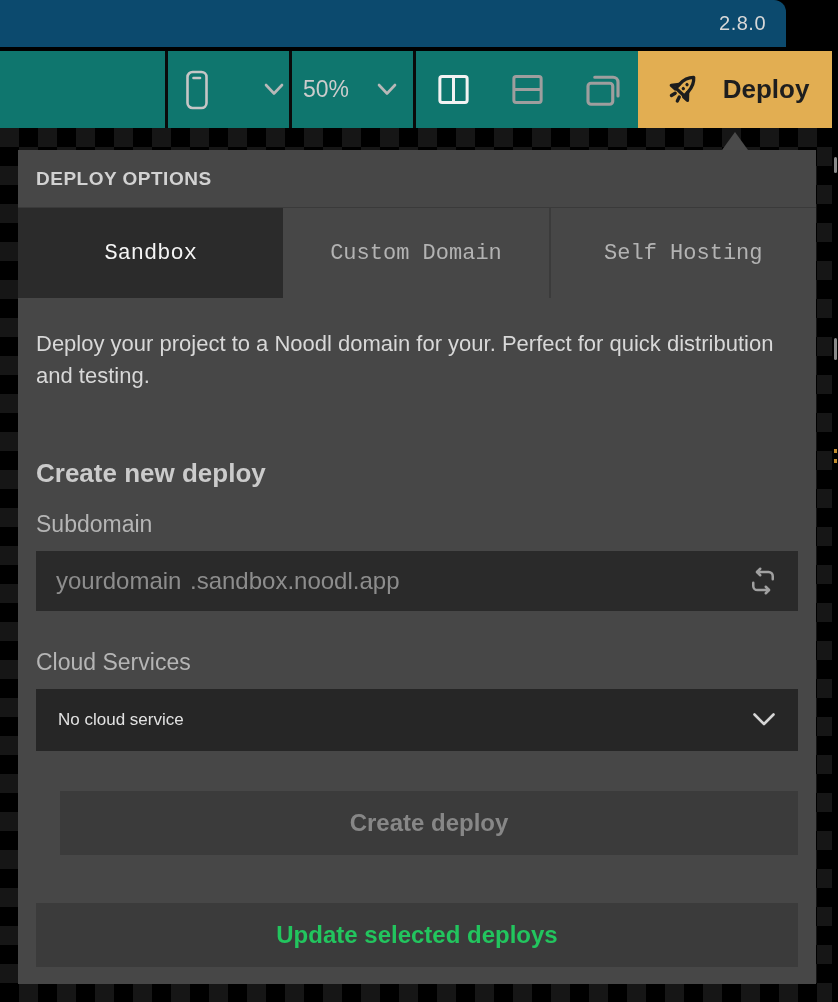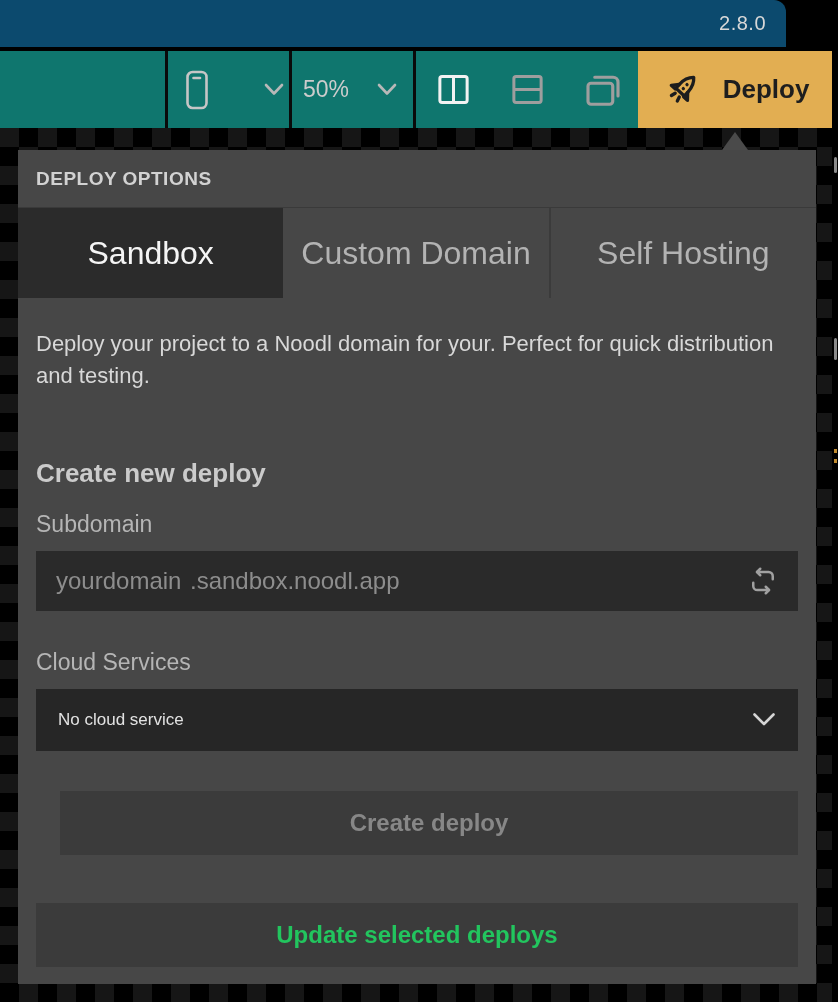--- a/index.html
+++ b/index.html
@@ -47,21 +47,21 @@
                  border-left:13px solid transparent; border-right:13px solid transparent;
                  border-bottom:18px solid #4a4a4a; }
   .popup { position:absolute; left:18px; top:150px; width:798px; height:834px;
            background:#474747; }
   .popup-header { height:58px; display:flex; align-items:center; padding:16px 18px;
                   border-bottom:1px solid #3a3a3a; }
   .popup-title { color:#d2d2d2; font-size:19px; font-weight:bold; letter-spacing:.5px; }
 
   .tabs { display:flex; height:90px; }
   .tab { flex:1; display:flex; align-items:center; justify-content:center;
-         font-size:32px; color:#b3b3b3; cursor:pointer; border-left:2px solid #3b3b3b; }
+         font-size:22px; color:#b3b3b3; cursor:pointer; border-left:2px solid #3b3b3b;font-family:Liberation Mono, monospace; }
   .tab:first-child { border-left:none; }
   .tab.active { background:#2b2b2b; color:#f5f5f5; border-left:none; }
   .tab.active + .tab { border-left:none; }
 
   .content { padding:0 18px 22px; }
   .description { margin-top:30px; width:748px; color:#d8d8d8; font-size:22px;
                  line-height:1.45; }
   .section-heading { margin-top:66px; color:#cbcbcb; font-size:26px; font-weight:bold; }
   .field-label { margin-top:22px; color:#b5b5b5; font-size:23px; }
   .field-label.second { margin-top:38px; }

